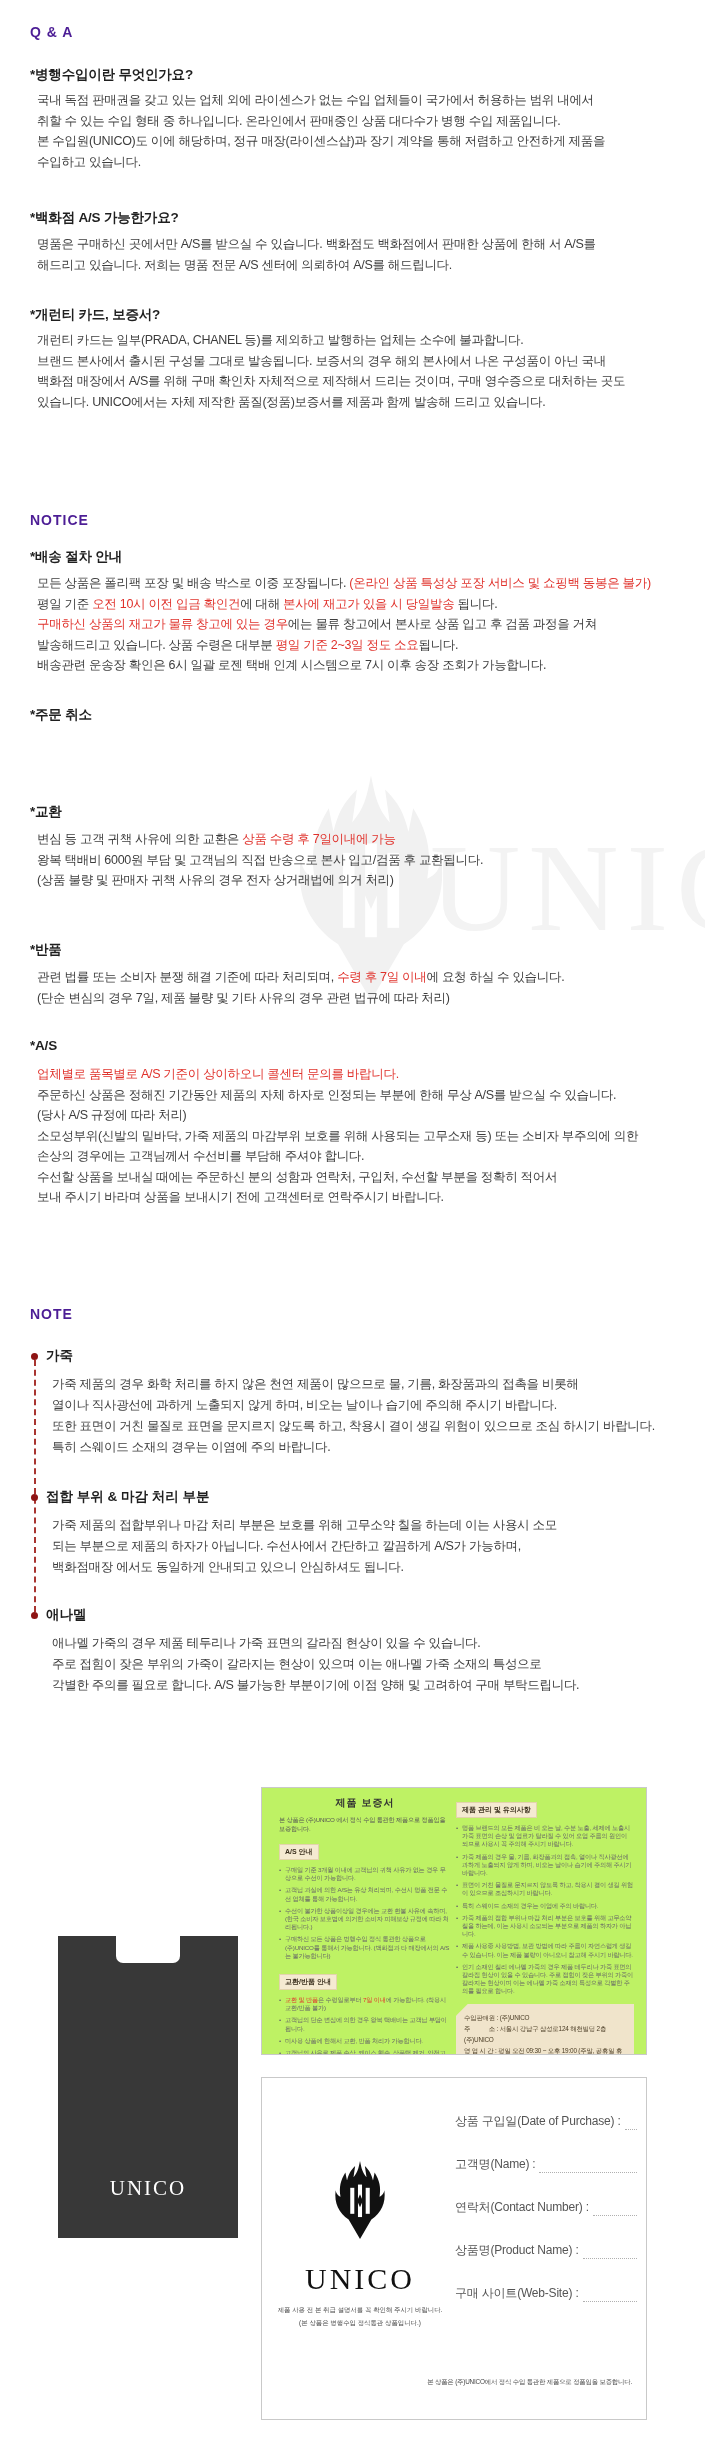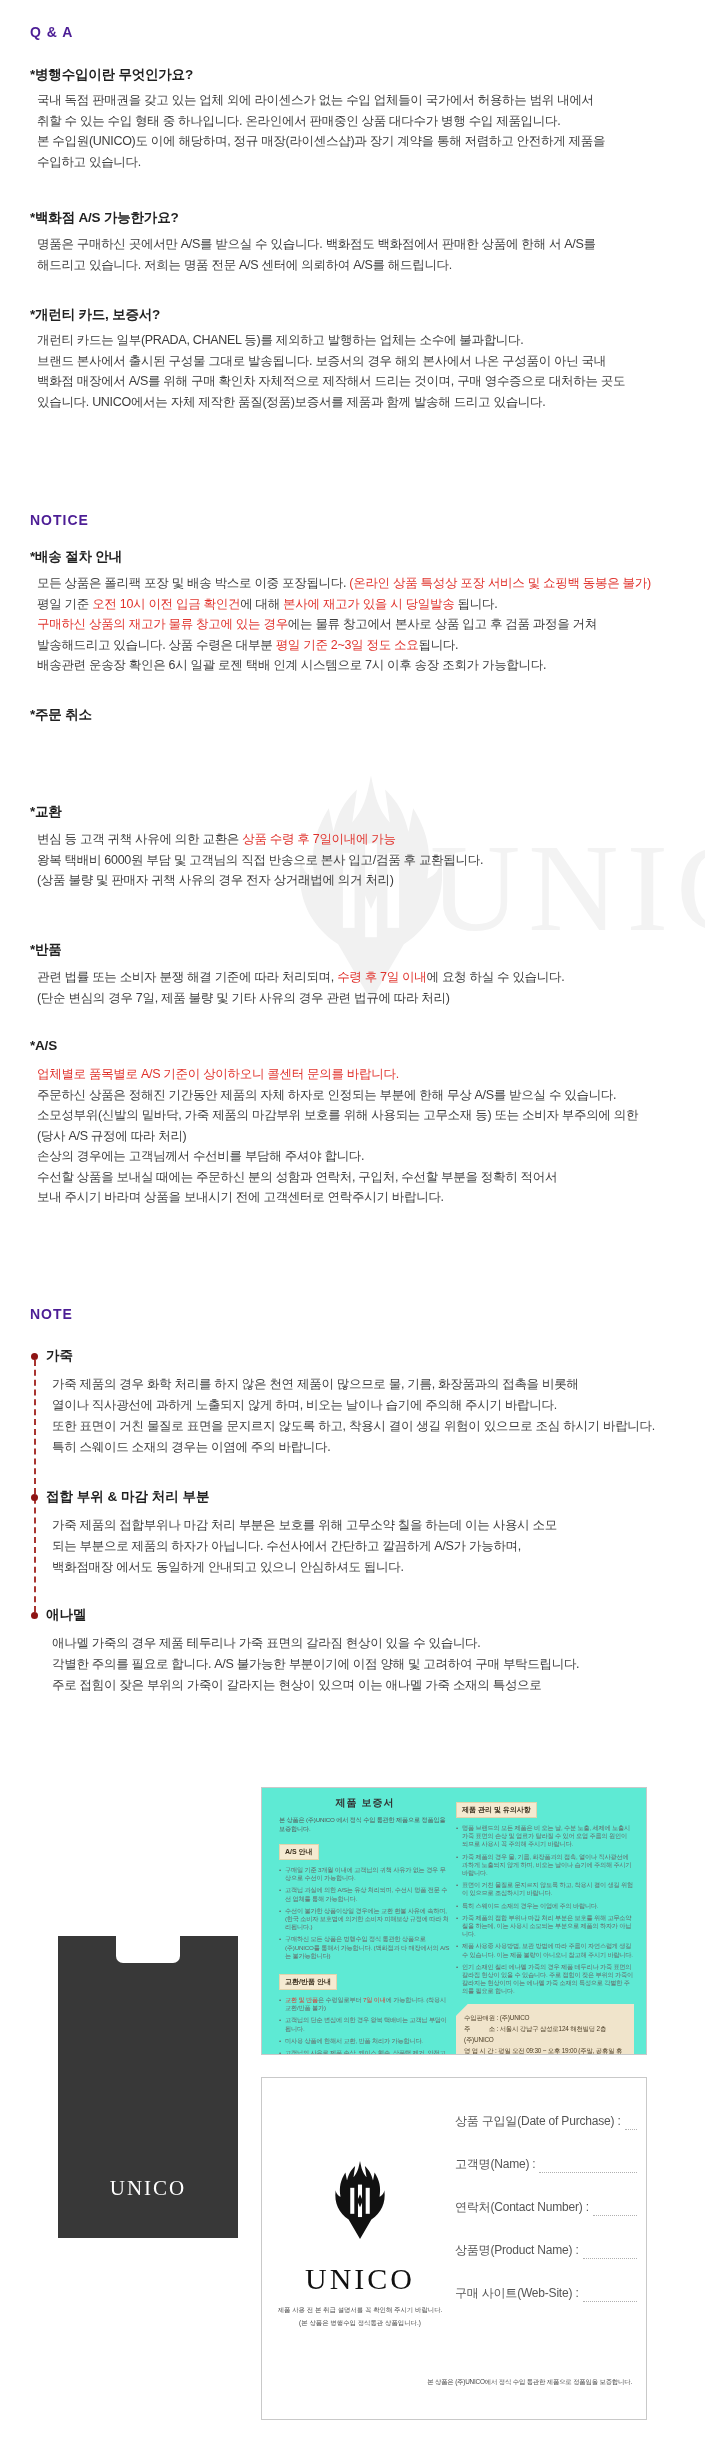--- a/index.html
+++ b/index.html
@@ -20,21 +20,21 @@
   #watermark{position:absolute;top:768px;left:296px;color:#f1f1f1;display:flex;align-items:flex-start;}
   #watermark .crown-svg{width:150px;height:240px;}
   #watermark .wm-text{font-family:"Liberation Serif","DejaVu Serif",serif;font-size:125px;color:#f3f3f3;
                       letter-spacing:8px;line-height:200px;margin-left:-16px;margin-top:20px;white-space:nowrap;}
   
   #sleeve{position:absolute;left:58px;top:1936px;width:180px;height:302px;background:#383838;}
   #sleeve .notch{position:absolute;top:0;left:58px;width:64px;height:27px;background:#fff;border-radius:0 0 7px 7px;}
   #sleeve .sleeve-brand{position:absolute;top:240px;width:100%;text-align:center;color:#fff;
      font-family:"Liberation Serif","DejaVu Serif",serif;font-size:21px;letter-spacing:2px;}
   
-  #card1{position:absolute;left:261px;top:1787px;width:386px;height:268px;background:#5eead4;
+  #card1{position:absolute;left:261px;top:1787px;width:386px;height:268px;background:#bef264;
          border:1px solid #c9c9c9;box-sizing:border-box;overflow:hidden;}
   #card1 .colL{position:absolute;left:17px;top:0;width:172px;}
   #card1 .colR{position:absolute;left:194px;top:0;width:178px;}
   .wc-title{margin-top:8px;text-align:center;font-size:10px;font-weight:700;color:#333;letter-spacing:1px;}
   .wc-intro{margin-top:6px;font-size:6.2px;color:#555;letter-spacing:-.2px;}
   .wc-badge{display:inline-block;margin-top:10px;padding:2px 5px;background:#f5ead1;border:1px solid #e3d4ac;
             font-size:7px;font-weight:700;color:#3a2f1d;}
   .wc-bullets{margin-top:6px;}
   .wc-bullets .blt{display:flex;font-size:6.2px;line-height:8.2px;color:#666;margin-bottom:4px;letter-spacing:-.2px;}
   .wc-bullets .bdot{flex:0 0 6px;color:#666;}
@@ -129,22 +129,22 @@
   <div class="sub-head" style="top:941px">*반품</div>
   <div class="body-block" style="top:967px">
       <div class="ln"><span>관련 법률 또는 소비자 분쟁 해결 기준에 따라 처리되며, </span><span class="red">수령 후 7일 이내</span><span>에 요청 하실 수 있습니다.</span></div>
       <div class="ln"><span>(단순 변심의 경우 7일, 제품 불량 및 기타 사유의 경우 관련 법규에 따라 처리)</span></div>
     </div>
 
   <div class="sub-head" style="top:1038px">*A/S</div>
   <div class="body-block" style="top:1064px">
       <div class="ln"><span class="red">업체별로 품목별로 A/S 기준이 상이하오니 콜센터 문의를 바랍니다.</span></div>
       <div class="ln"><span>주문하신 상품은 정해진 기간동안 제품의 자체 하자로 인정되는 부분에 한해 무상 A/S를 받으실 수 있습니다.</span></div>
+      <div class="ln"><span>(당사 A/S 규정에 따라 처리)</span></div>
       <div class="ln"><span>소모성부위(신발의 밑바닥, 가죽 제품의 마감부위 보호를 위해 사용되는 고무소재 등) 또는 소비자 부주의에 의한</span></div>
-      <div class="ln"><span>(당사 A/S 규정에 따라 처리)</span></div>
       <div class="ln"><span>손상의 경우에는 고객님께서 수선비를 부담해 주셔야 합니다.</span></div>
       <div class="ln"><span>수선할 상품을 보내실 때에는 주문하신 분의 성함과 연락처, 구입처, 수선할 부분을 정확히 적어서</span></div>
       <div class="ln"><span>보내 주시기 바라며 상품을 보내시기 전에 고객센터로 연락주시기 바랍니다.</span></div>
     </div>
 
   <div class="big-title" style="top:1306px">NOTE</div>
 
   <div class="note-dash" style="top:1360px;height:252px;"></div>
 
   <div class="note-dot" style="left:31px;top:1353px;"></div>
@@ -161,22 +161,22 @@
   <div class="note-body" style="top:1515px;">
       <div class="ln"><span>가죽 제품의 접합부위나 마감 처리 부분은 보호를 위해 고무소약 칠을 하는데 이는 사용시 소모</span></div>
       <div class="ln"><span>되는 부분으로 제품의 하자가 아닙니다. 수선사에서 간단하고 깔끔하게 A/S가 가능하며,</span></div>
       <div class="ln"><span>백화점매장 에서도 동일하게 안내되고 있으니 안심하셔도 됩니다.</span></div>
     </div>
 
   <div class="note-dot" style="left:31px;top:1612px;"></div>
   <div class="note-label" style="top:1606px;">애나멜</div>
   <div class="note-body" style="top:1633px;">
       <div class="ln"><span>애나멜 가죽의 경우 제품 테두리나 가죽 표면의 갈라짐 현상이 있을 수 있습니다.</span></div>
+      <div class="ln"><span>주로 접힘이 잦은 부위의 가죽이 갈라지는 현상이 있으며 이는 애나멜 가죽 소재의 특성으로</span></div>
       <div class="ln"><span>각별한 주의를 필요로 합니다. A/S 불가능한 부분이기에 이점 양해 및 고려하여 구매 부탁드립니다.</span></div>
-      <div class="ln"><span>주로 접힘이 잦은 부위의 가죽이 갈라지는 현상이 있으며 이는 애나멜 가죽 소재의 특성으로</span></div>
     </div>
 
   <div id="sleeve">
     <div class="notch"></div>
     <div class="sleeve-brand">UNICO</div>
   </div>
 
   <div id="card1">
     <div class="colL">
       <div class="wc-title">제품 보증서</div>

